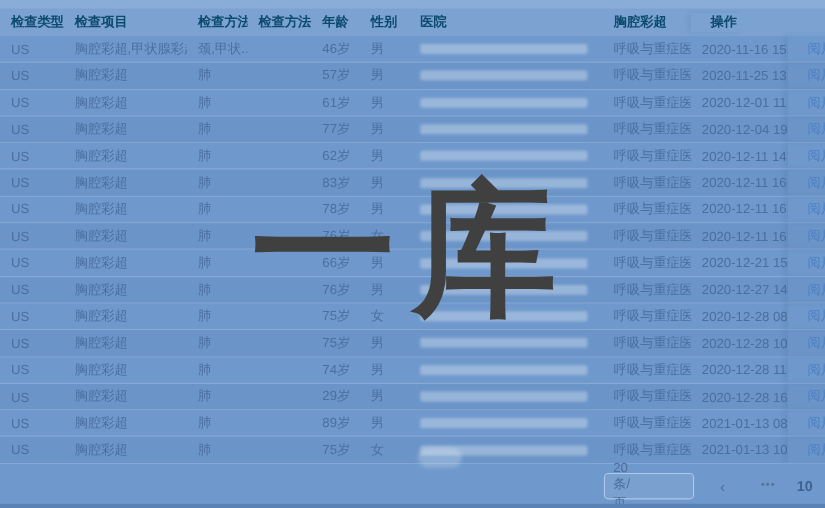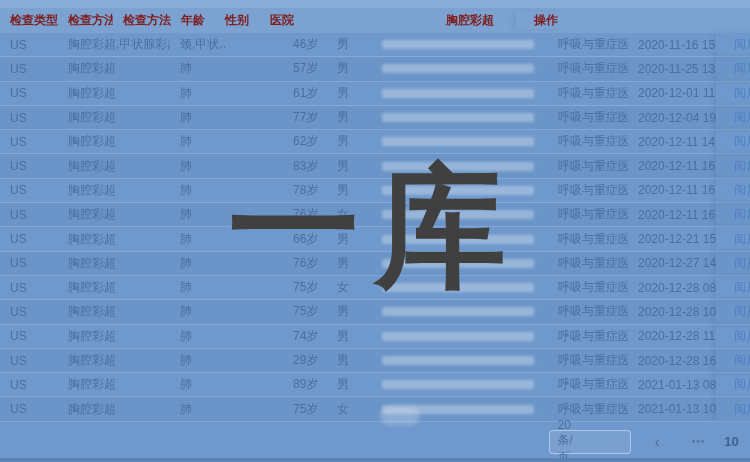--- a/index.html
+++ b/index.html
@@ -11,21 +11,21 @@
   }
   .top-strip{height:8px;background:#8aadd8;}
   
   .table{width:750px;overflow:hidden;}
   .thead{display:flex;height:25px;align-items:center;background:#7ba2d1;}
   .tbody{background:transparent;}
   .trow{display:flex;height:24.3px;border-bottom:1px solid rgba(195,218,242,0.28);box-sizing:border-box;}
   .tbody .trow:nth-child(even){background:rgba(25,55,105,0.04);}
   .cell{flex:0 0 auto;box-sizing:border-box;padding-left:10px;white-space:nowrap;overflow:hidden;
         font-size:12px;color:#4a6fa0;display:flex;align-items:center;}
-  .thead .cell{color:#7f1d1d;font-weight:bold;font-size:12px;}
+  .thead .cell{color:#0c4a6e;font-weight:bold;font-size:12px;}
   .c-type{width:58px}.c-item{width:112px}.c-organ{width:55px}.c-method{width:58px}
   .c-age{width:44px}.c-sex{width:45px}.c-hosp{width:176px}.c-dept{width:80px}
   .c-time{width:88px}.c-op{width:46px;padding-left:18px;box-shadow:-3px 0 5px rgba(35,65,110,0.10);}
   .op-link{color:#4d7fc4;cursor:pointer;}
   
   .blurbar{width:152px;height:9px;border-radius:2px;background:rgba(255,255,255,0.30);filter:blur(1.6px);}
   
   .sort{display:inline-flex;flex-direction:column;margin-left:4px;vertical-align:middle;}
   .caret{width:0;height:0;border-left:4px solid transparent;border-right:4px solid transparent;}
   .caret.up{border-bottom:5px solid #2f7bd0;margin-bottom:2px;}
@@ -53,20 +53,23 @@
 </head>
 <body>
 
 <div class="top-strip"></div>
 
 <div class="table">
   <div class="thead" id="thead">
       <div class="cell c-type">
         <span>检查类型</span>
       </div>
+      <div class="cell c-item">
+        <span>检查项目</span>
+      </div>
       <div class="cell c-organ">
         <span>检查方法</span>
       </div>
       <div class="cell c-method">
         <span>检查方法</span>
       </div>
       <div class="cell c-age">
         <span>年龄</span>
       </div>
       <div class="cell c-sex">

